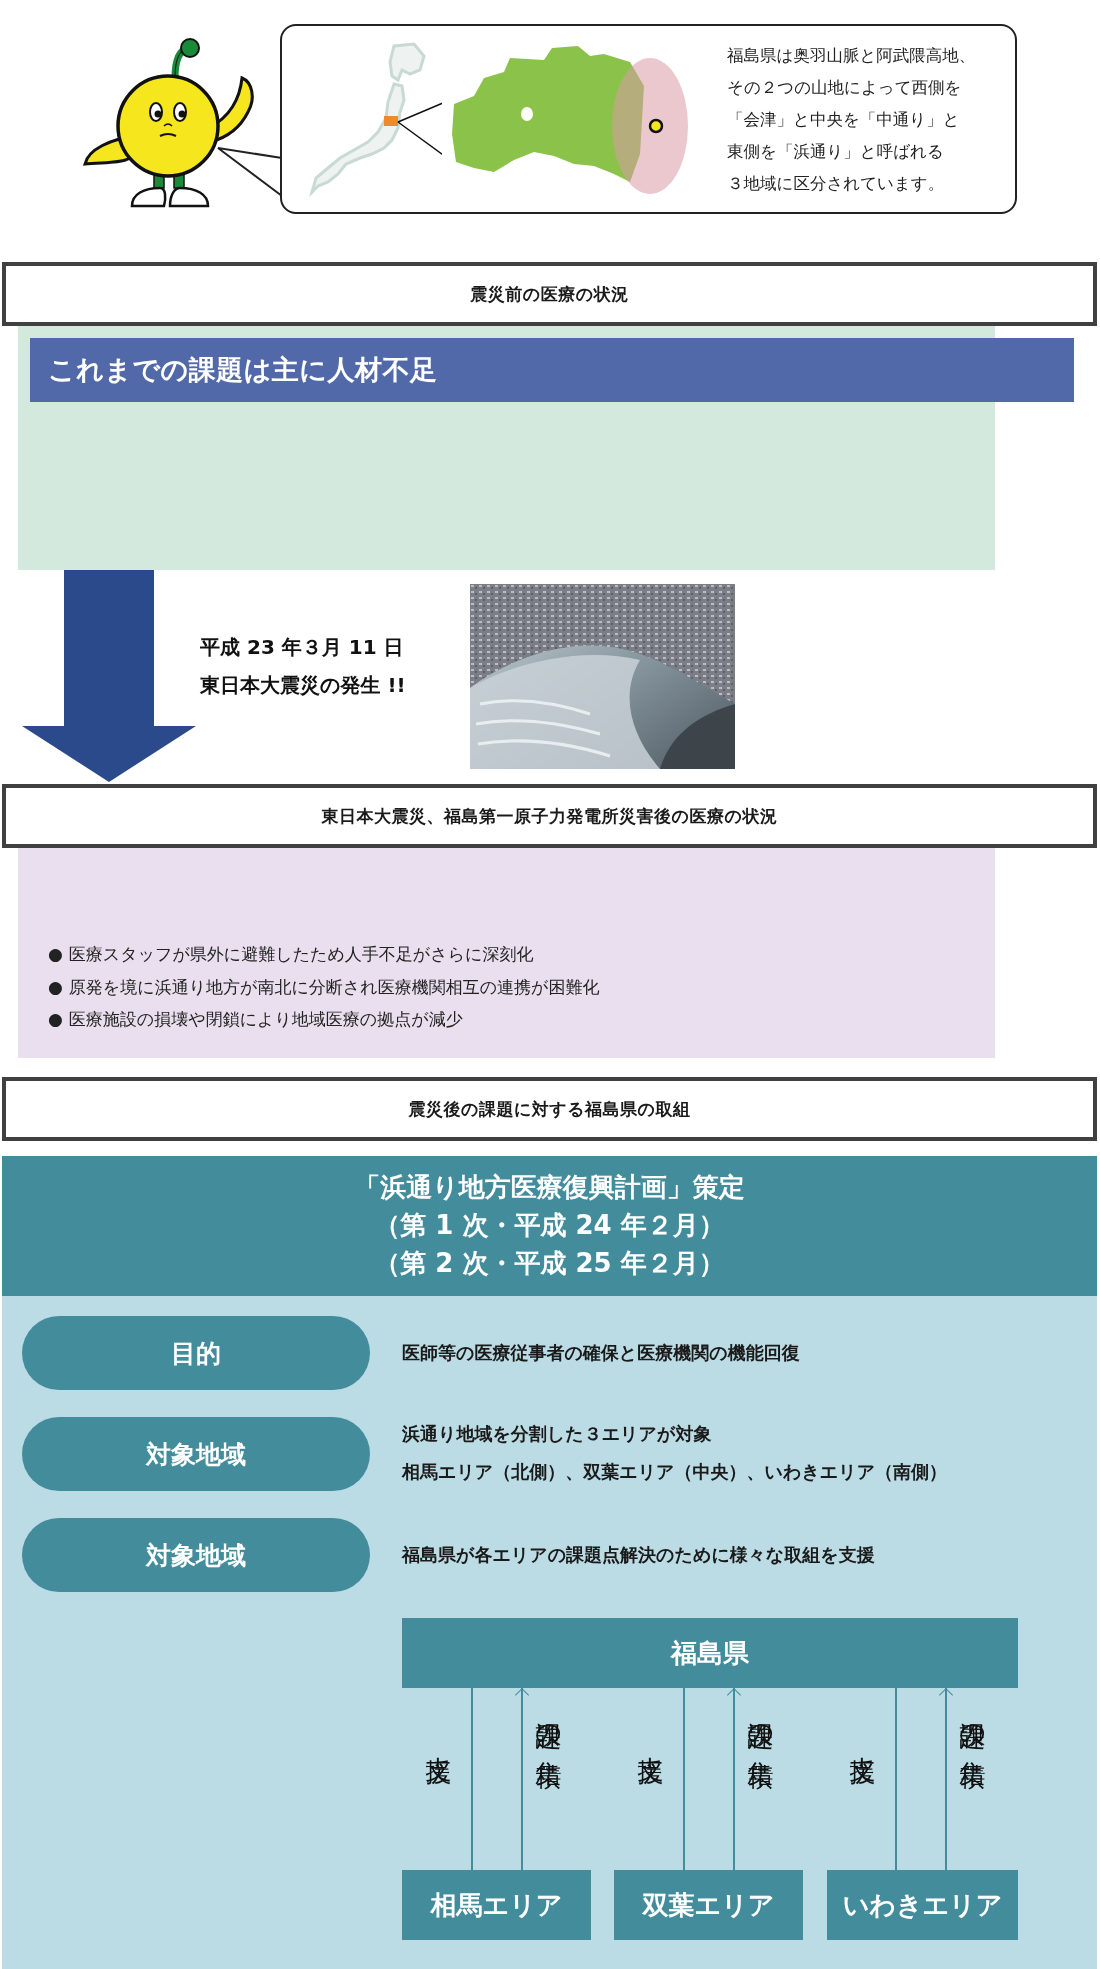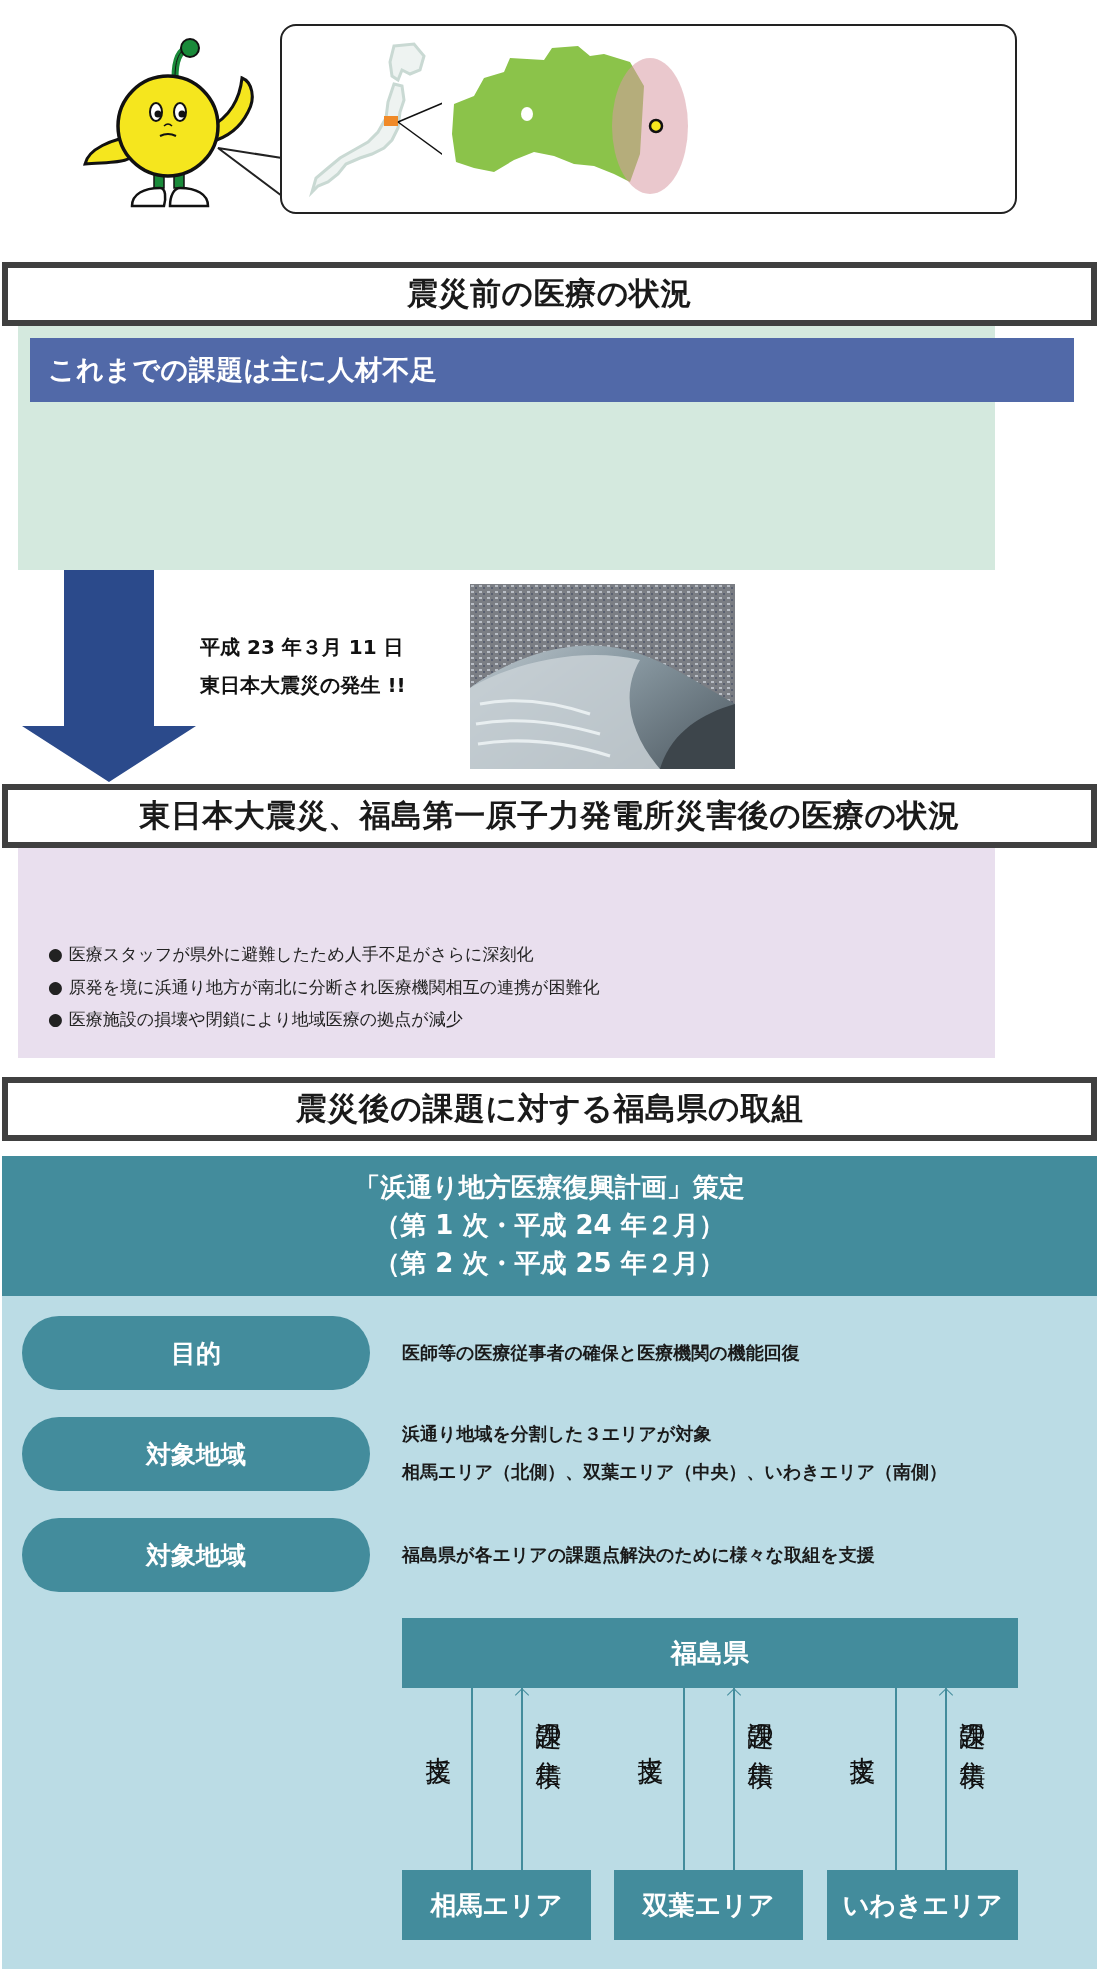--- a/index.html
+++ b/index.html
@@ -15,22 +15,22 @@
     border: 2px solid #222; border-radius: 16px; background: #fff;
   }
   .bubble-text {
     position: absolute; left: 445px; top: 14px; width: 290px;
     font-size: 16.5px; line-height: 32px; color: #222;
   }
 
   
   .sec-title {
     position: absolute; left: 2px; width: 1095px; background: #fff;
-    border: 6px solid #404040; display: flex; align-items: center; justify-content: center;
-    font-size: 31px; font-weight: bold; color: #1a1a1a; letter-spacing: 0.5px;
+    border: 4px solid #404040; display: flex; align-items: center; justify-content: center;
+    font-size: 17px; font-weight: bold; color: #1a1a1a; letter-spacing: 0.5px;
   }
 
   
   .panel { position: absolute; left: 18px; width: 977px; }
   .banner {
     position: absolute; left: 12px; width: 1044px; height: 64px;
     display: flex; align-items: center; padding-left: 18px;
     color: #fff; font-size: 27px; font-weight: bold; letter-spacing: 0.5px;
   }
   .bullets { position: absolute; left: 30px; font-size: 17px; line-height: 32.5px; color: #222; }
@@ -113,20 +113,27 @@
       <line x1="96" y1="86" x2="148" y2="64" stroke="#111" stroke-width="1.5"></line>
       <line x1="96" y1="86" x2="148" y2="124" stroke="#111" stroke-width="1.5"></line>
     </svg>
 
     <svg class="abs" style="left:162px;top:8px" width="280" height="180" viewBox="0 0 280 180">
       <path d="M10 70 L 30 62 L 40 44 L 60 38 L 66 24 L 100 26 L 108 14 L 134 12 L 146 22 L 160 20 L 186 28 L 200 52 L 196 120 L 186 148 L 170 140 L 150 132 L 130 130 L 110 122 L 90 118 L 70 126 L 50 138 L 30 134 L 12 128 L 8 100 Z" fill="#8bc34a"></path>
       <ellipse cx="173" cy="50" rx="6" ry="7" fill="#fff" transform="translate(-90 30)"></ellipse>
       <ellipse cx="206" cy="92" rx="38" ry="68" fill="#d89aa4" opacity="0.55"></ellipse>
       <circle cx="212" cy="92" r="6" fill="#f5e61e" stroke="#111" stroke-width="2.5"></circle>
     </svg>
+    <div class="bubble-text">
+      <div>福島県は奥羽山脈と阿武隈高地、</div>
+      <div>その２つの山地によって西側を</div>
+      <div>「会津」と中央を「中通り」と</div>
+      <div>東側を「浜通り」と呼ばれる</div>
+      <div>３地域に区分されています。</div>
+    </div>
   </div>
 </div>
 
 <div class="sec-title" style="top:262px;height:64px;">震災前の医療の状況</div>
 <div class="panel" style="top:326px;height:244px;background:#d4e9de;">
   <div class="banner" style="top:12px;background:#5169a8;">これまでの課題は主に人材不足</div>
 </div>
 
 <svg class="abs" style="left:20px;top:570px" width="180" height="212" viewBox="0 0 180 212">
   <polygon points="44,0 134,0 134,156 176,156 89,212 2,156 44,156" fill="#2b4a8b"></polygon>

